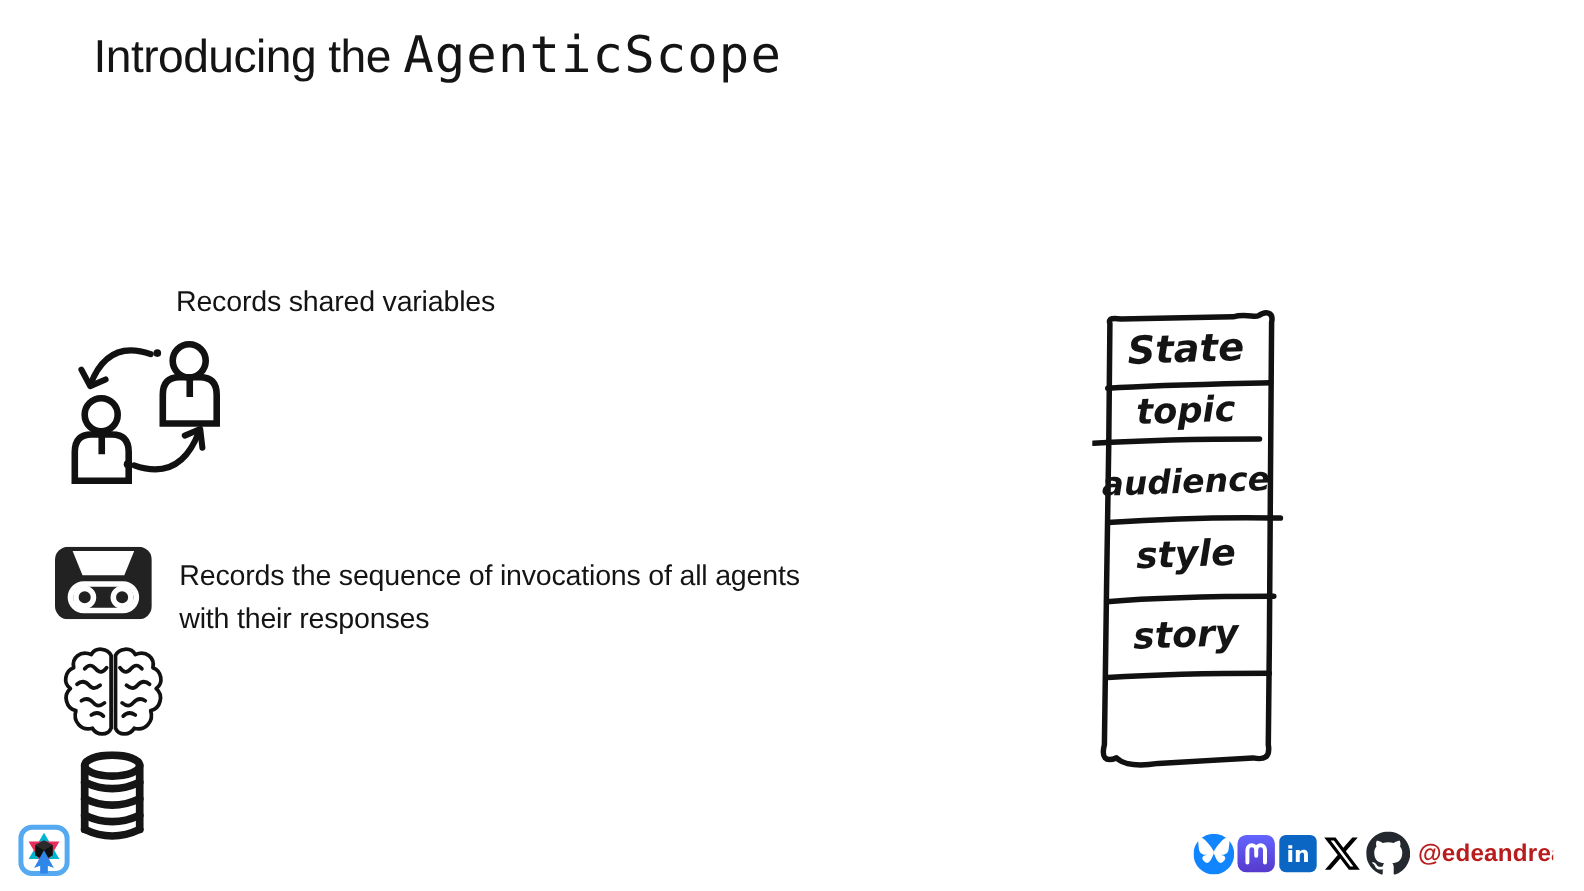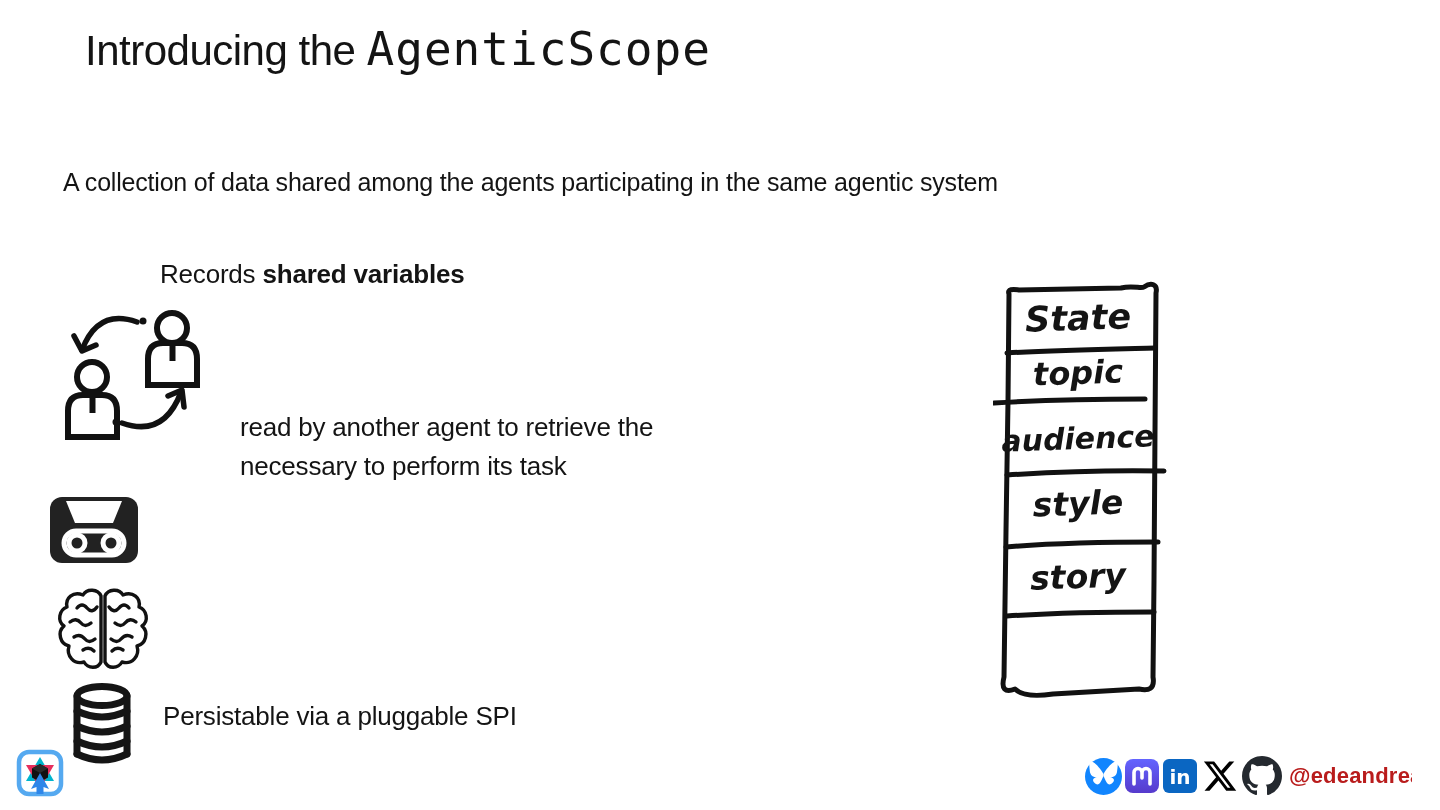--- a/index.html
+++ b/index.html
@@ -6,21 +6,21 @@
   .slide{position:relative;width:1412px;height:810px;background:#ffffff;overflow:hidden;
          font-family:"Liberation Sans", sans-serif;color:#141414;}
   .abs{position:absolute;}
 
   .title{left:85px;top:22px;font-size:42px;letter-spacing:-0.5px;white-space:nowrap;}
   .title-code{font-family:"DejaVu Sans Mono", monospace;font-size:46px;letter-spacing:1px;}
 
   .subtitle{left:63px;top:168px;font-size:25px;letter-spacing:-0.2px;white-space:nowrap;}
 
   .bullet{font-size:26px;line-height:39px;letter-spacing:-0.2px;}
-  .bullet b{font-weight:bold;}
+  .bullet b{font-weight:normal;}
   .bullet-stores{left:160px;top:255px;}
   .sub-bullet-1{left:240px;top:311px;width:475px;}
   .sub-bullet-2{left:240px;top:408px;width:475px;}
   .bullet-records{left:163px;top:504px;width:600px;}
   .bullet-provides{left:163px;top:601px;width:560px;}
   .bullet-persist{left:163px;top:697px;width:600px;}
 
   .icon-box{position:absolute;}
 
   
@@ -43,21 +43,20 @@
 </style>
 </head>
 <body>
 
 <div class="slide">
 
   <div class="abs title">
     <span>Introducing the </span><span class="title-code">AgenticScope</span>
   </div>
 
-  <div class="abs subtitle">A collection of data shared among the agents participating in the same agentic system</div>
 
   <div class="abs bullet bullet-stores">
     <span>Records </span><b>shared variables</b><span></span>
   </div>
 
   <div class="icon-box" style="left:58px;top:302px;width:145px;height:140px;">
     <svg width="145" height="140" viewBox="0 0 145 140" fill="none">
       <g stroke="#111" stroke-width="6" fill="none">
         <circle cx="114" cy="26" r="15" fill="#fff"></circle>
         <path d="M90 83 V57 Q90 41 105 41 H124 Q139 41 139 57 V83 Z"></path>
@@ -70,32 +69,34 @@
         <path d="M79 20 Q40 6 24 48"></path>
         <path d="M16 34 L24 49 L38 43"></path>
         <path d="M64 121 Q106 136 123 90"></path>
         <path d="M110 94 L124 88 L126 105"></path>
       </g>
       <circle cx="85" cy="19" r="3.5" fill="#111"></circle>
       <circle cx="58" cy="120" r="3.5" fill="#111"></circle>
     </svg>
   </div>
 
-  <div class="abs bullet sub-bullet-2">read by another agent to retrieve the necessary to perform its task</div>
 
   <div class="icon-box" style="left:50px;top:497px;width:88px;height:66px;">
     <svg width="88" height="66" viewBox="0 0 88 66">
       <rect x="0" y="0" width="88" height="66" rx="12" fill="#222"></rect>
       <path d="M16 4 L72 4 L63 26 L25 26 Z" fill="#fff"></path>
       <rect x="14" y="34" width="60" height="24" rx="12" fill="none" stroke="#fff" stroke-width="5"></rect>
       <circle cx="27" cy="46" r="8" fill="#222" stroke="#fff" stroke-width="5"></circle>
       <circle cx="61" cy="46" r="8" fill="#222" stroke="#fff" stroke-width="5"></circle>
     </svg>
   </div>
 
+  <div class="abs bullet bullet-records">
+    <span>Records the sequence of </span><b>invocations of all agents</b><span> with their responses</span>
+  </div>
 
   <div class="icon-box" style="left:56px;top:586px;width:94px;height:84px;">
     <svg width="94" height="84" viewBox="0 0 94 84" fill="none" stroke="#111" stroke-width="3.4" stroke-linecap="round" stroke-linejoin="round">
       <g>
         <path d="M45 10 C42 3 31 2 27 9 C17 5 9 12 11 21 C3 24 1 35 8 40 C1 46 4 58 13 60 C10 70 18 79 28 76 C32 83 42 83 45 76 Z" fill="#fff"></path>
         <path d="M21 22 q5 -6 10 0 q5 6 10 -1"></path>
         <path d="M14 36 q6 -5 11 1 q4 5 10 0"></path>
         <path d="M18 51 q6 -4 11 2 q4 5 10 0"></path>
         <path d="M27 64 q6 -4 11 1"></path>
       </g>
@@ -115,23 +116,20 @@
       <ellipse cx="32" cy="13" rx="25" ry="9.5"></ellipse>
       <path d="M7 13 V71"></path>
         <path d="M57 13 V71"></path>
       <path d="M7 28 Q32 40 57 28"></path>
       <path d="M7 43 Q32 55 57 43"></path>
       <path d="M7 58 Q32 70 57 58"></path>
       <path d="M7 71 Q32 83 57 71"></path>
     </svg>
   </div>
 
-  <div class="abs bullet bullet-persist">
-    <span>Persistable via a pluggable SPI</span><b></b><span></span>
-  </div>
 
   <div class="abs stack">
     <svg width="176" height="424" viewBox="0 0 176 424" fill="none" stroke="#111" stroke-width="5" stroke-linecap="round" stroke-linejoin="round">
       <path d="M16 13 C14 8 20 8 26 9 L128 7 C140 4 148 8 151 6 C158 1 165 3 163 12
                L162 150 L161 300 L160 396 C162 408 156 410 146 408
                L60 413 C40 416 28 414 22 408 C12 412 8 408 11 396
                L13 250 L15 120 Z" fill="#fff"></path>
       <path d="M14 72 C60 69 120 68 162 67"></path>
       <path d="M1 122 C50 119 110 118 152 118"></path>
       <path d="M14 194 C60 191 120 189 171 190"></path>

